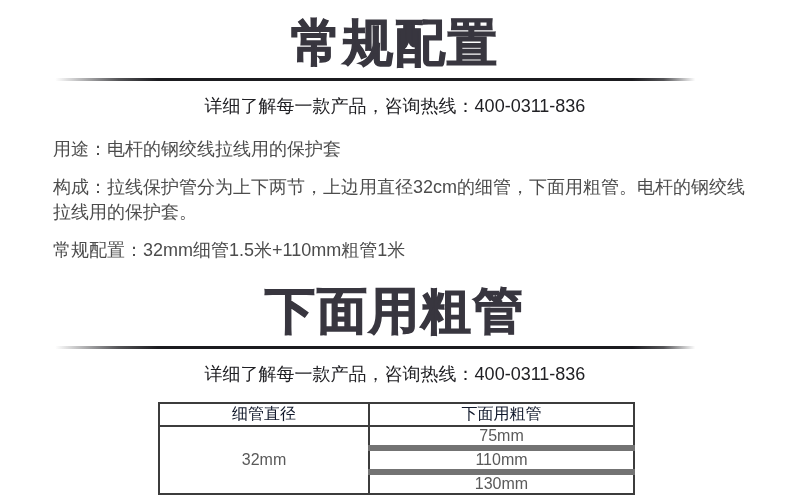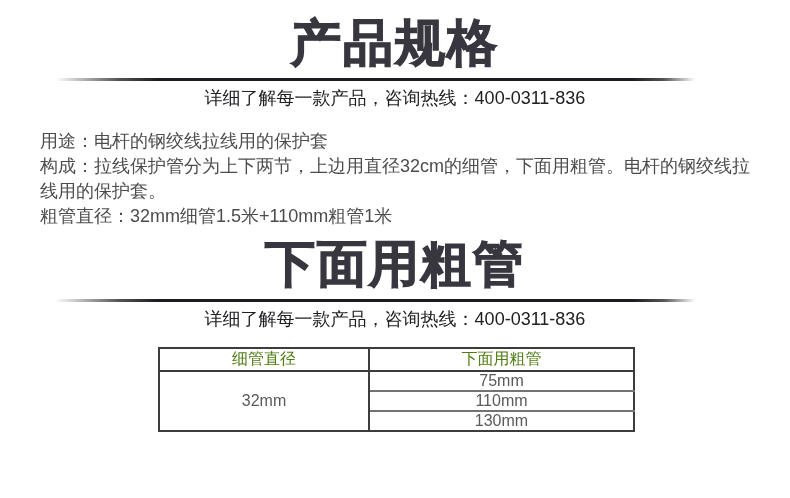--- a/index.html
+++ b/index.html
@@ -30,71 +30,71 @@
     width: 100%;
     background: linear-gradient(to right,
       rgba(27,27,31,0) 7%,
       rgba(27,27,31,0.75) 15%,
       #1b1b1f 20%,
       #1b1b1f 80%,
       rgba(27,27,31,0.75) 84%,
       rgba(27,27,31,0) 88%);
   }
   .hotline {
-    margin-top: 7px;
+    margin-top: 15px;
     text-align: center;
     font-size: 18px;
     line-height: 20px;
     color: #202024;
   }
   .body-text {
     margin: 21px 28px 0 40px;
     font-size: 18px;
     line-height: 25px;
     color: #4c4c4c;
   }
-  .body-text p { margin: 0; }
+  .body-text p { margin: 13px; }
   .spec-table {
     margin: 18px 0 0 158px;
     width: 475px;
     border-collapse: collapse;
     table-layout: fixed;
     font-size: 16px;
     color: #5a5a5a;
     text-align: center;
   }
   .spec-table col.thin-col { width: 210px; }
   .spec-table col.thick-col { width: 265px; }
   .spec-table { border: 2px solid #3c3c3c; }
   .spec-table th, .spec-table td {
     font-weight: normal;
     padding: 0;
   }
   .spec-table thead th {
     height: 22px;
     border-bottom: 2px solid #3c3c3c;
-    color: #4d7c0f;
+    color: #0f172a;
   }
   .spec-table .col-sep { border-left: 2px solid #3c3c3c; }
   .spec-table tbody td { height: 16px; }
-  .spec-table tbody tr + tr td { border-top: 2px solid #737373; }
+  .spec-table tbody tr + tr td { border-top: 6px solid #737373; }
 </style>
 </head>
 <body>
 
 <div class="page">
 
   <div>
-    <h1 class="section-title">产品规格</h1>
+    <h1 class="section-title">常规配置</h1>
     <div class="tapered-divider"></div>
     <div class="hotline">详细了解每一款产品，咨询热线：400-0311-836</div>
     <div class="body-text">
       <p>用途：电杆的钢绞线拉线用的保护套</p>
       <p>构成：拉线保护管分为上下两节，上边用直径32cm的细管，下面用粗管。电杆的钢绞线拉线用的保护套。</p>
-      <p>粗管直径：32mm细管1.5米+110mm粗管1米</p>
+      <p>常规配置：32mm细管1.5米+110mm粗管1米</p>
     </div>
   </div>
 
   <div>
     <h1 class="section-title second">下面用粗管</h1>
     <div class="tapered-divider"></div>
     <div class="hotline">详细了解每一款产品，咨询热线：400-0311-836</div>
 
     <table class="spec-table">
       <colgroup>

